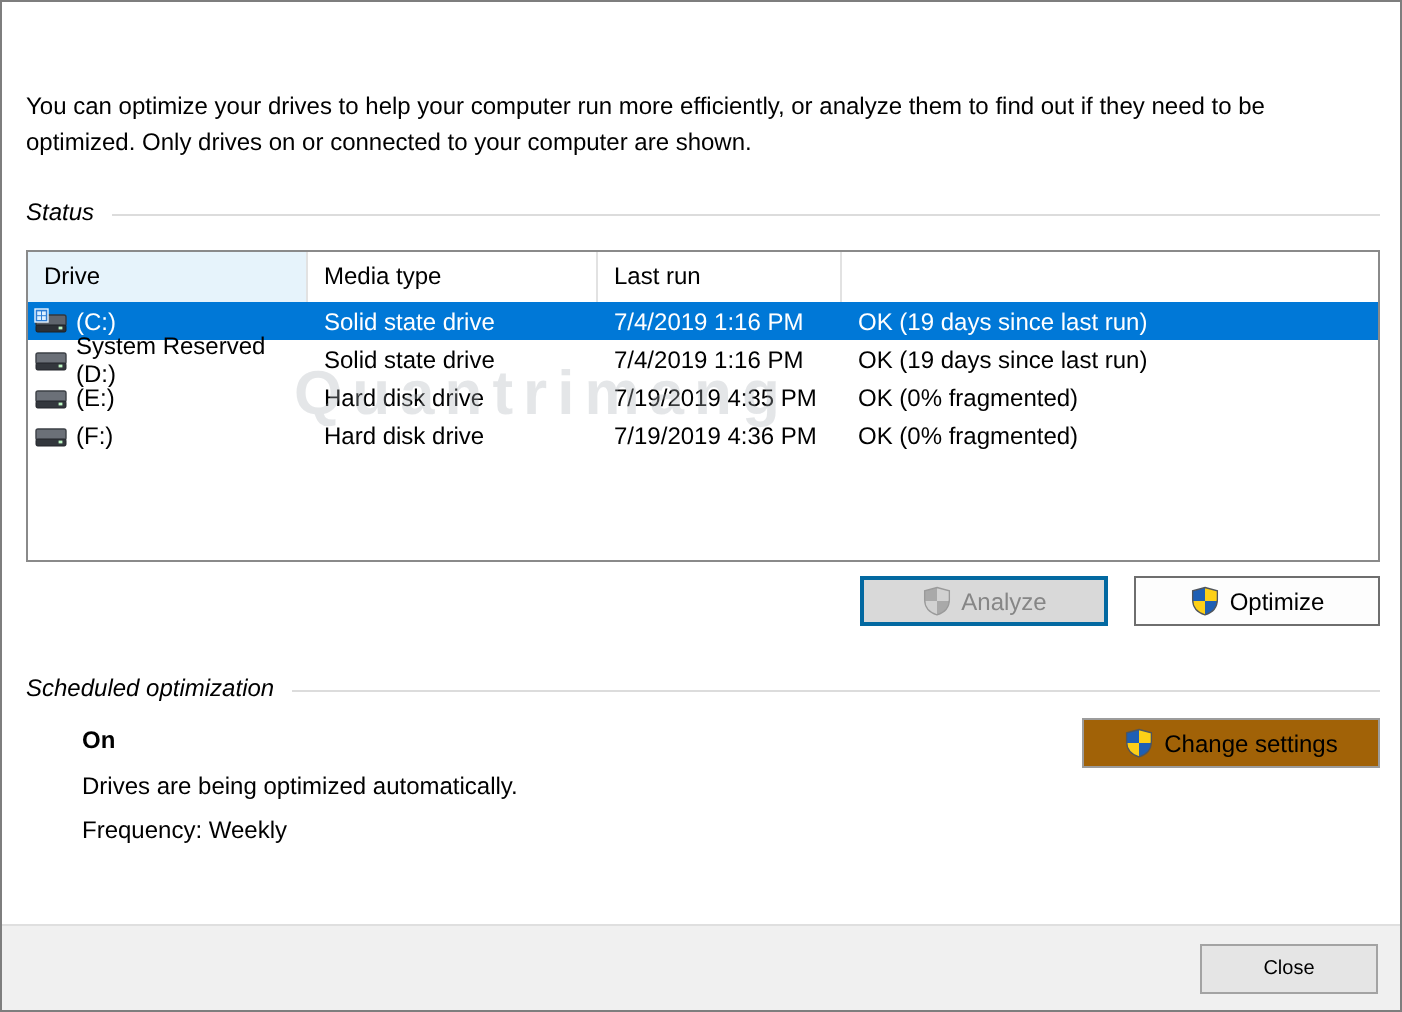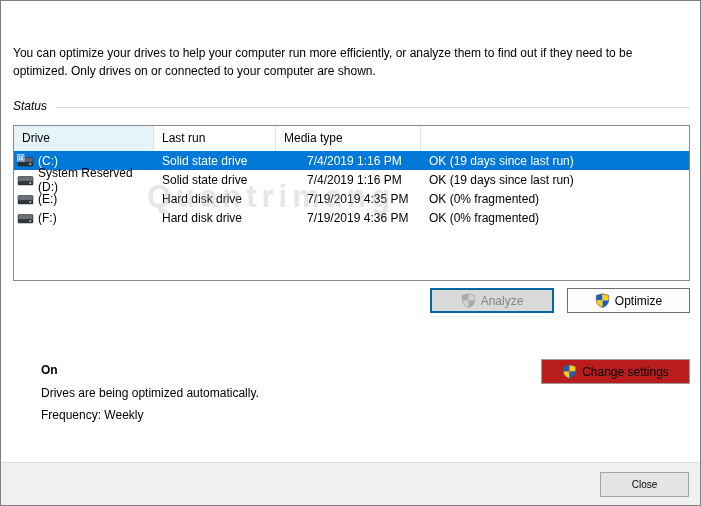--- a/index.html
+++ b/index.html
@@ -54,21 +54,21 @@
                letter-spacing:5px; color:#aeb4ba; opacity:0.32; pointer-events:none; }
 
   
   .btn { position:absolute; height:25px; display:flex; align-items:center; justify-content:center;
          gap:5px; font-size:12px; color:#000; }
   .btn .shield { width:15px; height:15px; }
   #btn-analyze { left:429px; top:287px; width:124px; background:#d9d9d9;
                  border:2px solid #0369a1; color:#868686; }
   #btn-optimize { left:566px; top:287px; width:123px; background:#fdfdfd;
                   border:1px solid #6e6e6e; }
-  #btn-change { left:540px; top:358px; width:149px; background:#b91c1c;
+  #btn-change { left:540px; top:358px; width:149px; background:#a16207;
                 border:1px solid #9c9c9c; }
   #btn-close { position:absolute; right:11px; top:9px; width:89px; height:25px;
                display:flex; align-items:center; justify-content:center;
                background:#e5e5e5; border:1px solid #a3a3a3; font-size:10px; color:#000; }
 
   
   .sched-state { position:absolute; left:40px; top:362px; font-weight:bold; }
   .sched-desc  { position:absolute; left:40px; top:385px; }
   .sched-freq  { position:absolute; left:40px; top:407px; }
 
@@ -85,22 +85,22 @@
   <div class="intro">You can optimize your drives to help your computer run more efficiently, or analyze them to find out if they need to be optimized. Only drives on or connected to your computer are shown.</div>
 
   <div class="group" id="group-status">
     <span class="g-label">Status</span>
     <span class="g-line"></span>
   </div>
 
   <div class="listview">
     <div class="lv-header">
       <div class="lv-hcol hc-drive">Drive</div>
+      <div class="lv-hcol hc-media">Media type</div>
       <div class="lv-hcol hc-last">Last run</div>
-      <div class="lv-hcol hc-media">Media type</div>
     </div>
 
     <div class="lv-row selected">
       <div class="c-drive">
         <svg class="drive-icon" viewBox="0 0 17 13">
           <rect x="1" y="3.5" width="15" height="5.5" rx="1" fill="#5f646c" stroke="#33373d" stroke-width="0.7"></rect>
           <rect x="1" y="8.5" width="15" height="3.5" rx="0.8" fill="#2c3036" stroke="#1d2024" stroke-width="0.5"></rect>
           <rect x="12.3" y="9.3" width="1.9" height="1.4" fill="#bdf7c4"></rect>
           <rect x="0.5" y="0.5" width="6.5" height="6.5" fill="#2f7fd6" stroke="#e8f4ff" stroke-width="0.7"></rect>
           <rect x="1.6" y="1.7" width="1.9" height="1.9" fill="#dff0ff"></rect>
@@ -189,20 +189,24 @@
         <rect x="0" y="0" width="8" height="8" fill="#1e5fb4"></rect>
         <rect x="8" y="0" width="8" height="8" fill="#fdd017"></rect>
         <rect x="0" y="8" width="8" height="8" fill="#fdd017"></rect>
         <rect x="8" y="8" width="8" height="8" fill="#1e5fb4"></rect>
       </g>
       <path d="M8 0.8 L14.6 2.6 V7.2 C14.6 11.6 11.9 14.2 8 15.4 C4.1 14.2 1.4 11.6 1.4 7.2 V2.6 Z" fill="none" stroke="#50555c" stroke-width="0.7"></path>
     </svg>
     <span>Optimize</span>
   </div>
 
+  <div class="group" id="group-sched">
+    <span class="g-label">Scheduled optimization</span>
+    <span class="g-line"></span>
+  </div>
 
   <div class="sched-state">On</div>
   <div class="sched-desc">Drives are being optimized automatically.</div>
   <div class="sched-freq">Frequency: Weekly</div>
 
   <div class="btn" id="btn-change">
     <svg class="shield" viewBox="0 0 16 16">
       <defs>
           <clipPath id="cpC">
             <path d="M8 0.8 L14.6 2.6 V7.2 C14.6 11.6 11.9 14.2 8 15.4 C4.1 14.2 1.4 11.6 1.4 7.2 V2.6 Z"></path>

